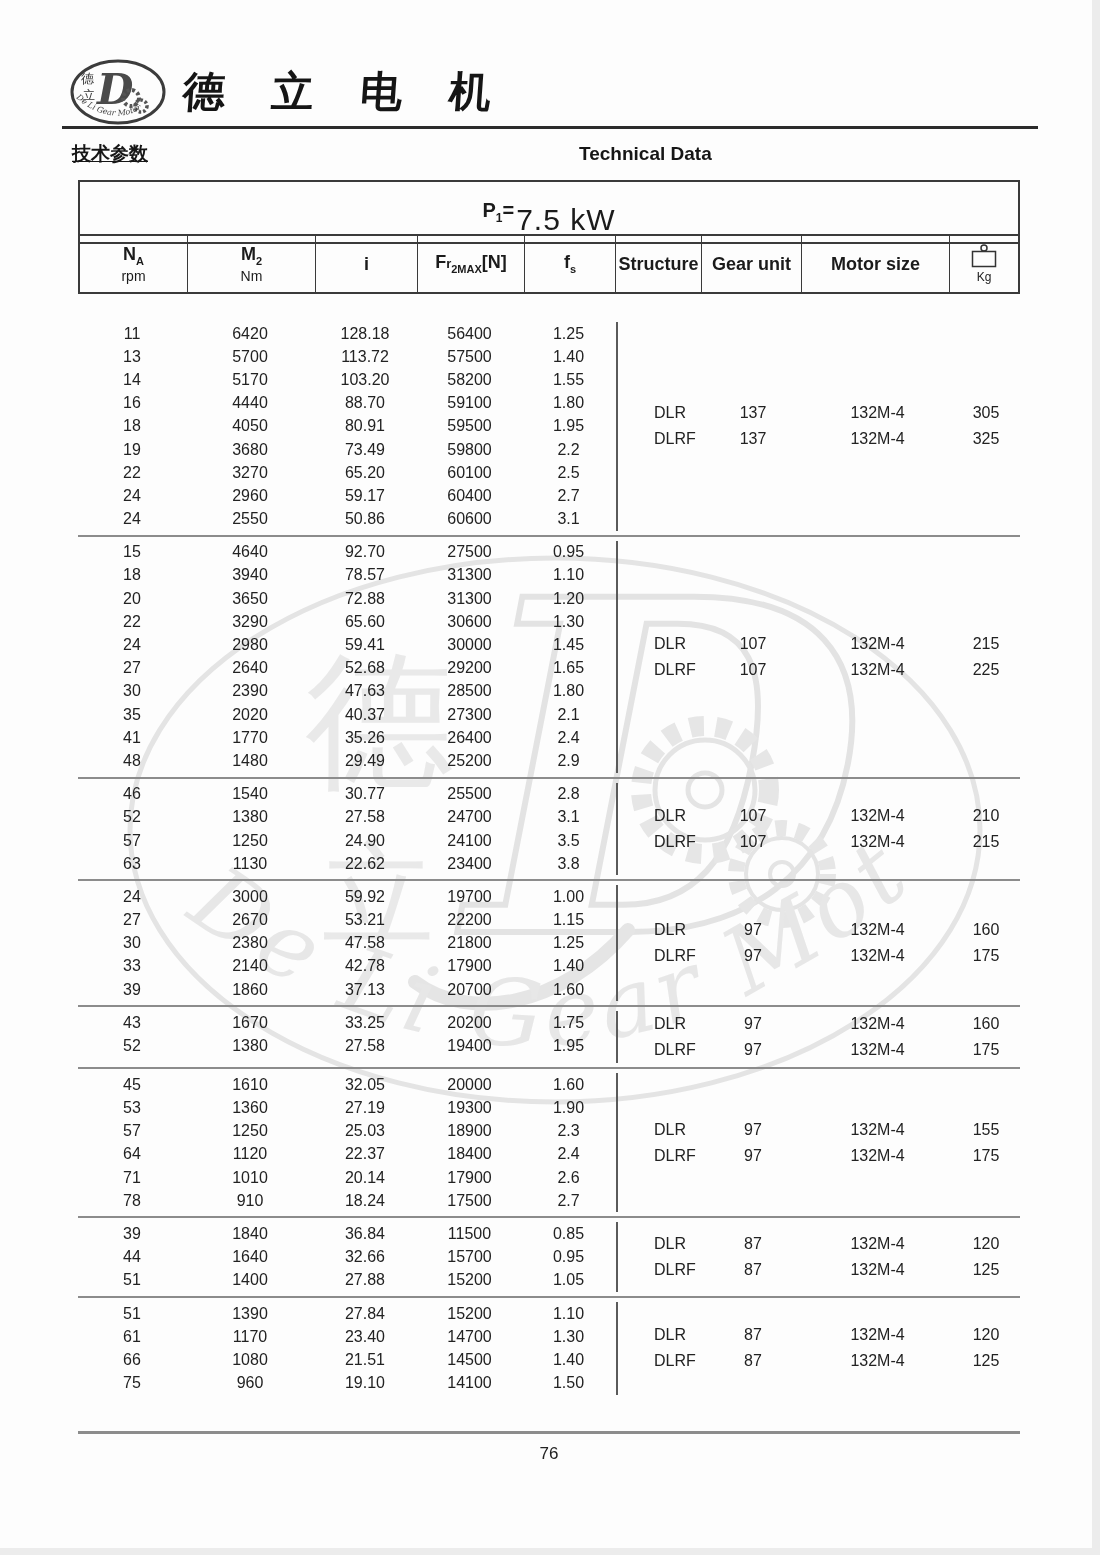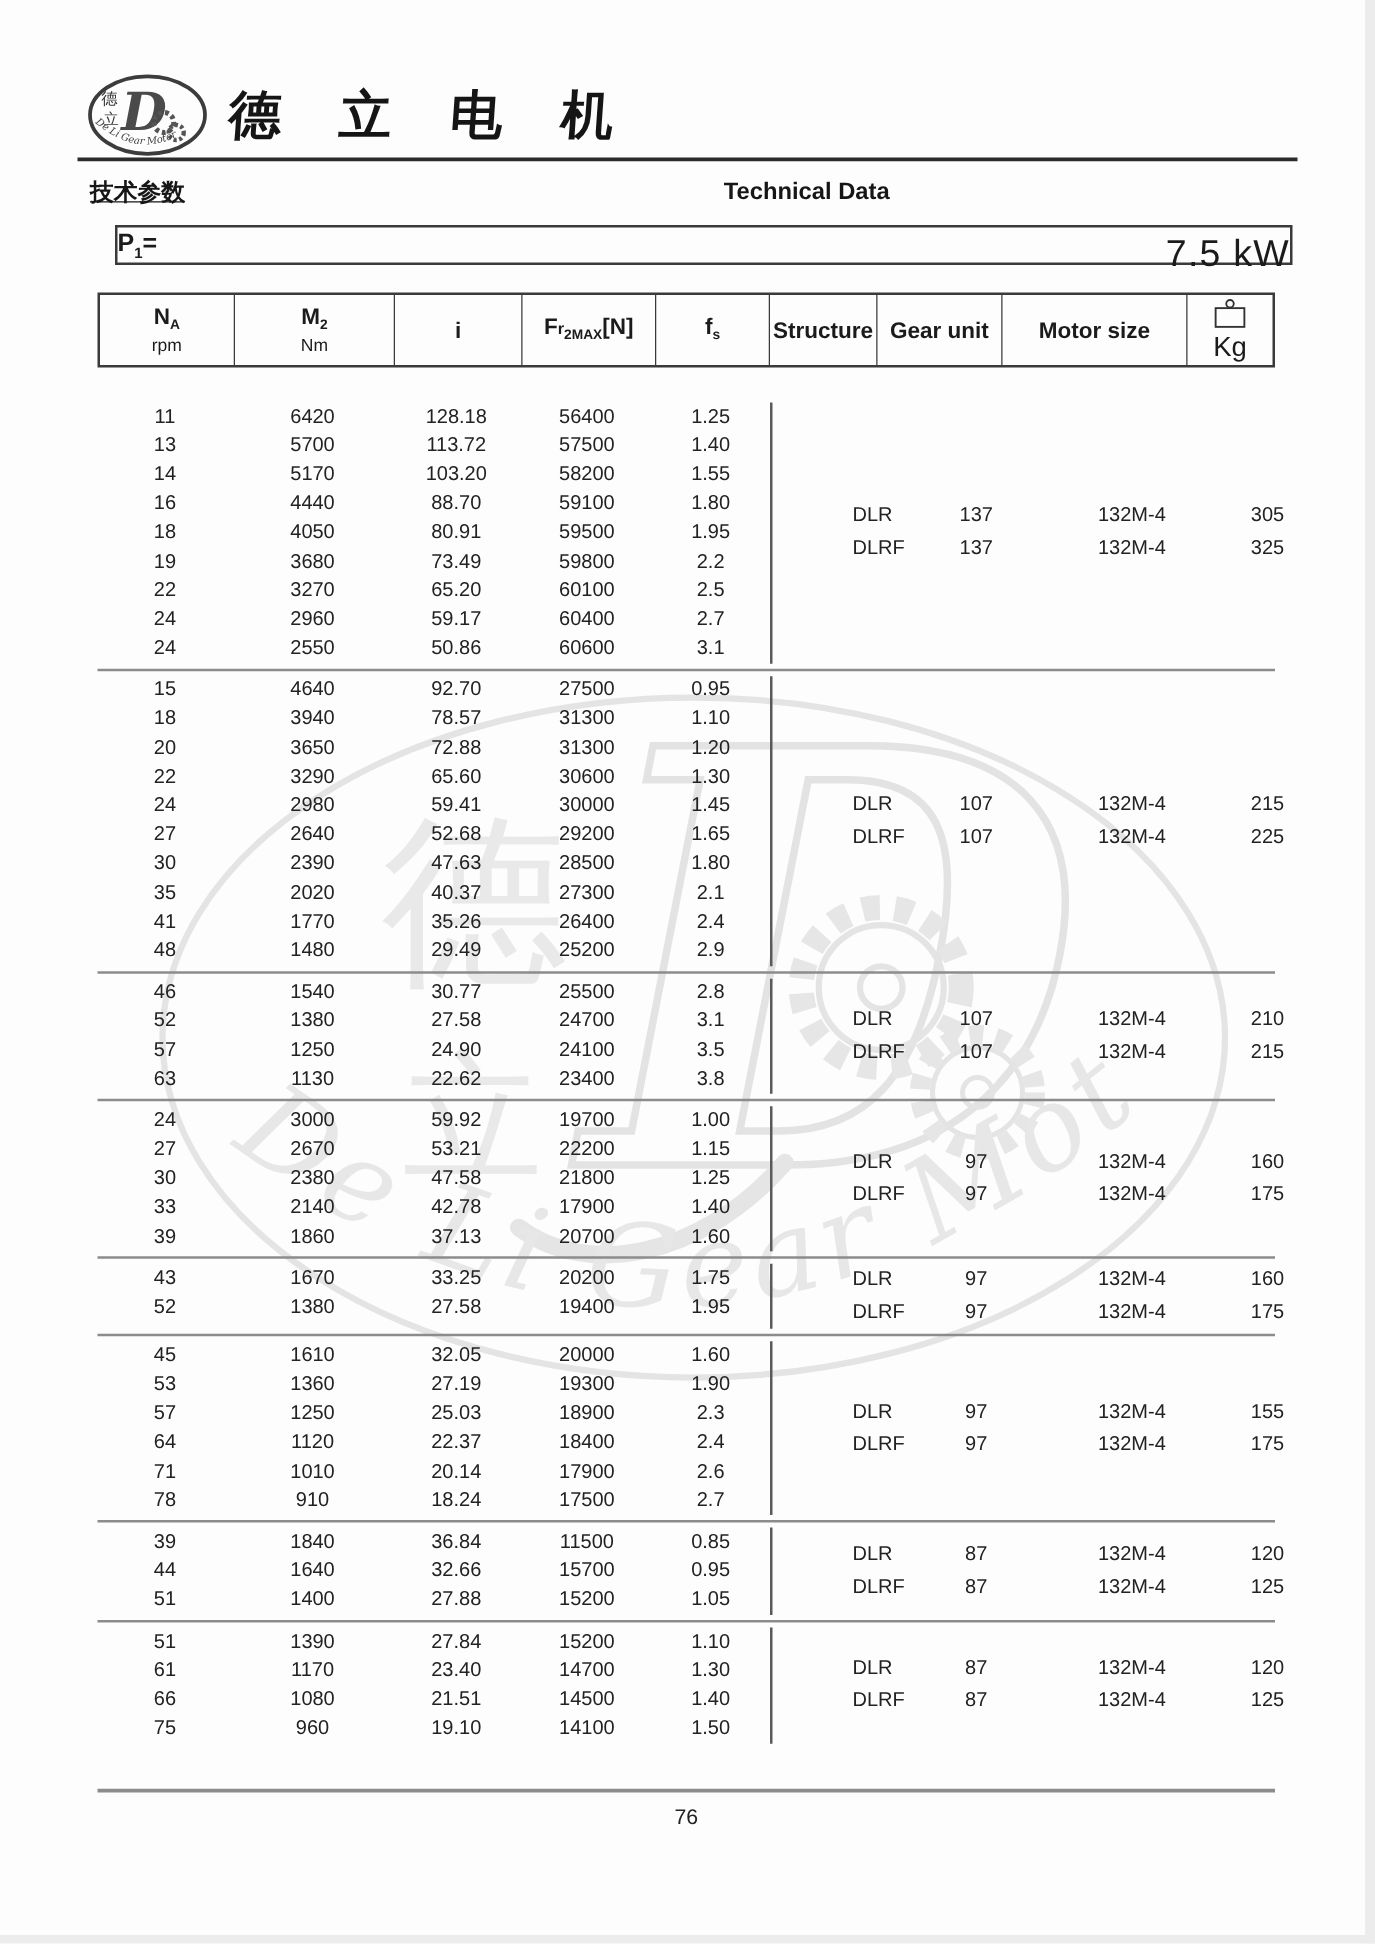--- a/index.html
+++ b/index.html
@@ -11,22 +11,22 @@
   .logo{position:absolute;left:68px;top:56px;width:100px;height:74px;}
   .brand-cn{
     position:absolute;left:183px;top:64px;font-family:"DejaVu Serif", serif;
     font-size:42px;font-weight:bold;letter-spacing:16px;color:#151515;
     transform:skewX(-4deg);white-space:nowrap;
   }
   .top-rule{position:absolute;left:62px;top:126px;width:976px;height:3px;background:#2b2b2b;}
   .title-cn{position:absolute;left:72px;top:141px;font-size:19px;font-weight:bold;color:#161616;text-decoration:underline;}
   .title-en{position:absolute;left:579px;top:143px;font-size:19px;font-weight:bold;color:#161616;}
   .power-box{
-    position:absolute;left:92px;top:180px;width:942px;height:32px;box-sizing:border-box;
-    border:2px solid #3a3a3a;display:flex;align-items:center;justify-content:space-between;background:transparent;
+    position:absolute;left:78px;top:180px;width:942px;height:64px;box-sizing:border-box;
+    border:2px solid #3a3a3a;display:flex;align-items:center;justify-content:center;background:transparent;
   }
   .power-box .p{font-size:20px;font-weight:bold;}
   .power-box .p sub{font-size:12px;}
   .power-box .kw{font-size:30px;font-weight:normal;letter-spacing:1px;margin-left:2px;margin-top:16px;}
   
   .thead{
     position:absolute;left:78px;top:234px;width:942px;height:60px;box-sizing:border-box;
     border:2px solid #3a3a3a;display:grid;
     grid-template-columns:108px 128px 102px 107px 91px 86px 100px 148px auto;
     background:transparent;z-index:2;
@@ -41,21 +41,21 @@
   .hcell .sym .small{font-size:13px;font-weight:bold;}
   .hcell .unit{font-size:14px;font-weight:normal;margin-top:2px;}
   .kg-icon{display:block;margin-bottom:1px;}
   
   .tbody{position:absolute;left:78px;top:318px;width:942px;z-index:1;}
   .sec{display:flex;border-bottom:2px solid #8c8c8c;padding:4px 0;}
   .sec:last-child{border-bottom:none;}
   .sec-left{width:538px;}
   .data-row{display:grid;grid-template-columns:108px 128px 102px 107px 91px;height:23.2px;}
   .cell{display:flex;align-items:center;justify-content:center;font-size:16px;color:#222;}
-  .sec-right{width:404px;box-sizing:border-box;border-left:2px solid #5a5a5a;display:flex;align-items:center;padding-left:28px;}
+  .sec-right{width:404px;box-sizing:border-box;border-left:2px solid #5a5a5a;display:flex;align-items:center;}
   .group-rows{width:100%;}
   .group-row{display:grid;grid-template-columns:85px 100px 149px 68px;height:26px;}
   .group-row .struct{justify-content:flex-start;padding-left:36px;}
   
   .watermark{position:absolute;left:0;top:0;z-index:0;pointer-events:none;}
   
   .bottom-rule{position:absolute;left:78px;top:1431px;width:942px;height:3px;background:#8c8c8c;}
   .page-number{position:absolute;left:78px;top:1444px;width:942px;text-align:center;font-size:17px;color:#222;}
   
   .edge-right{position:absolute;right:0;top:0;width:8px;height:1555px;background:#ececec;}
@@ -139,21 +139,21 @@
       <div class="sym"><span>Gear unit</span></div>
     </div>
     <div class="hcell">
       <div class="sym"><span>Motor size</span></div>
     </div>
     <div class="hcell">
       <svg class="kg-icon" width="28" height="24" viewBox="0 0 28 24">
         <circle cx="14" cy="4" r="3" fill="none" stroke="#333" stroke-width="1.5"></circle>
         <rect x="2.5" y="7.5" width="23" height="15" fill="none" stroke="#333" stroke-width="1.5"></rect>
       </svg>
-      <div class="unit" style="font-size:22px;">Kg</div>
+      <div class="unit" style="font-size:12px;">Kg</div>
     </div>
   </div>
 
   <div class="tbody">
   <section class="sec">
     <div class="sec-left">
           <div class="data-row">
             <div class="cell">11</div>
             <div class="cell">6420</div>
             <div class="cell">128.18</div>

